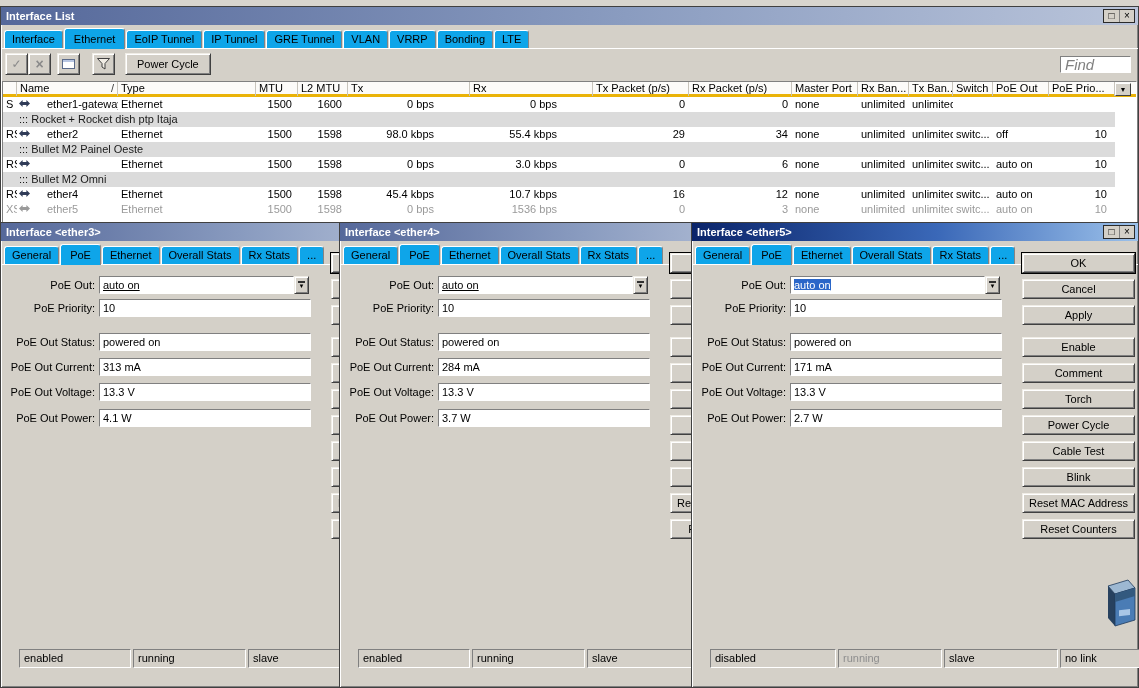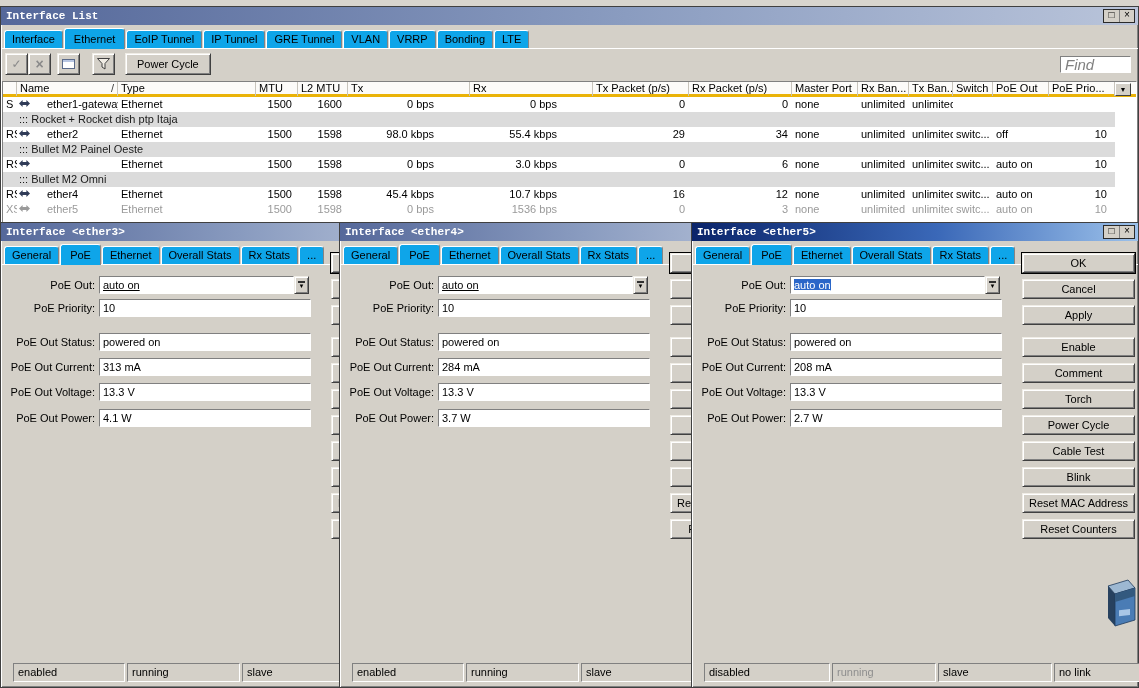--- a/index.html
+++ b/index.html
@@ -8,21 +8,21 @@
     font-family:"Liberation Sans","DejaVu Sans",sans-serif;
     font-size:11px; color:#000; background:#d8d5ce; overflow:hidden;
   }
   #root { position:relative; width:1139px; height:688px; background:#d8d5ce; }
 
   
   .window {
     position:absolute; background:#d4d0c8; border:1px solid #404040;
     box-shadow: inset 1px 1px 0 #ffffff, inset -1px -1px 0 #808080;
   }
-  .titlebar { height:18px; display:flex; align-items:center; gap:4px; padding:0 3px 0 5px; overflow:hidden;font-family:Liberation Mono, monospace; }
+  .titlebar { height:18px; display:flex; align-items:center; gap:4px; padding:0 3px 0 5px; overflow:hidden; }
   .titlebar.active   { background:linear-gradient(90deg,#0a246a 0%,#3a68b8 55%,#9cc1ea 100%); }
   .titlebar.inactive { background:linear-gradient(90deg,#55689a 0%,#8a9cc0 55%,#b9c4da 100%); }
   .tb-title { flex:1; color:#fff; font-weight:bold; font-size:11px; white-space:nowrap; overflow:hidden; }
   .tb-buttons { display:flex; align-items:center; border:1px solid #2a2a2a; background:#d4d0c8; height:14px; }
   .tb-btn { width:15px; height:12px; line-height:11px; text-align:center; font-size:10px; color:#000; background:#d4d0c8; cursor:default; }
   .tb-btn + .tb-btn { border-left:1px solid #808080; }
 
   
   .tabs { display:flex; align-items:flex-end; padding:4px 3px 0 3px; height:24px; border-bottom:1px solid #fff; position:relative; }
   .tab {
@@ -93,21 +93,21 @@
   }
   .ar-bar { width:7px; height:2px; background:#303030; margin-bottom:1px; }
   .ar-tri { font-size:6px; line-height:5px; color:#000; }
   .side-btn {
     position:absolute; left:330px; width:113px; height:20px; background:#d4d0c8; color:#000;
     border:1px solid; border-color:#f0ede6 #404040 #404040 #f0ede6;
     box-shadow: inset 1px 1px 0 #fff, inset -1px -1px 0 #808080;
     font-family:inherit; font-size:11px; text-align:center; padding:0; white-space:nowrap;
   }
   .side-btn.default { box-shadow: inset 1px 1px 0 #fff, inset -1px -1px 0 #808080, 0 0 0 1px #000; }
-  .statusbar { position:absolute; left:12px; bottom:2px; display:flex; gap:2px; height:22px; }
+  .statusbar { position:absolute; left:18px; bottom:2px; display:flex; gap:2px; height:36px; }
   .status-cell {
     flex:none; height:19px; line-height:17px; background:#d4d0c8; padding:0 4px; overflow:hidden; white-space:nowrap;
     border:1px solid; border-color:#808080 #fff #fff #808080;
   }
   .status-cell .muted { color:#8e8e8e; }
 
   #device-icon { position:absolute; left:1102px; top:576px; z-index:60; }
 </style>
 </head>
 <body>
@@ -446,21 +446,21 @@
         <div class="field-box combo" style="top: 53px;"><span class="val sel">auto on</span></div>
         <div class="combo-arrow" style="top: 53px;">
           <span class="ar-bar"></span>
           <span class="ar-tri">▼</span>
         </div>
         <div class="field-label" style="top: 76px;">PoE Priority:</div>
         <div class="field-box plain" style="top: 76px;"><span class="val">10</span></div>
         <div class="field-label" style="top: 110px;">PoE Out Status:</div>
         <div class="field-box plain" style="top: 110px;"><span class="val">powered on</span></div>
         <div class="field-label" style="top: 135px;">PoE Out Current:</div>
-        <div class="field-box plain" style="top: 135px;"><span class="val">208 mA</span></div>
+        <div class="field-box plain" style="top: 135px;"><span class="val">171 mA</span></div>
         <div class="field-label" style="top: 160px;">PoE Out Voltage:</div>
         <div class="field-box plain" style="top: 160px;"><span class="val">13.3 V</span></div>
         <div class="field-label" style="top: 186px;">PoE Out Power:</div>
         <div class="field-box plain" style="top: 186px;"><span class="val">2.7 W</span></div>
         <button class="side-btn default" style="top: 30px;">OK</button>
         <button class="side-btn" style="top: 56px;">Cancel</button>
         <button class="side-btn" style="top: 82px;">Apply</button>
         <button class="side-btn" style="top: 114px;">Enable</button>
         <button class="side-btn" style="top: 140px;">Comment</button>
         <button class="side-btn" style="top: 166px;">Torch</button>

